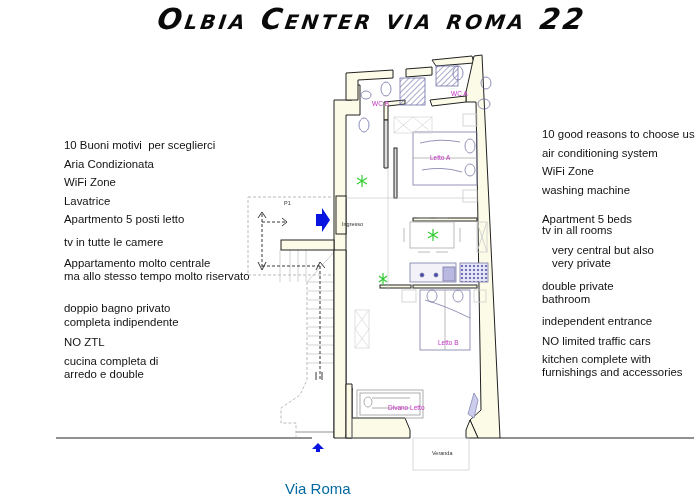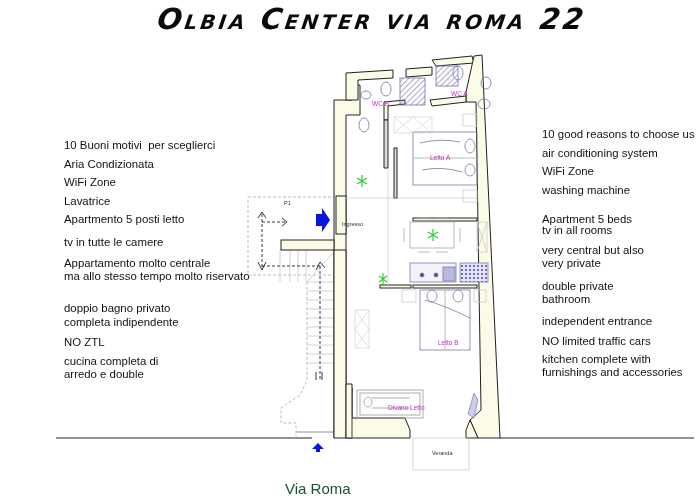--- a/index.html
+++ b/index.html
@@ -7,21 +7,21 @@
            font-family: "Liberation Sans", sans-serif; color: #111; }
     .title { position: absolute; left: 92px; top: 2px; width: 560px; text-align: center;
              font-family: "DejaVu Sans", sans-serif; font-weight: bold; font-style: italic;
              font-size: 29px; letter-spacing: 3px; font-variant: small-caps; color: #0a0a0a;
              transform: skewX(-8deg); white-space: nowrap; }
     .col { position: absolute; font-size: 11.4px; line-height: 13px; color: #111; }
     .col .item { position: absolute; white-space: pre; }
     .col-left { left: 64px; top: 0; }
     .col-right { left: 542px; top: 0; }
     .plan { position: absolute; left: 0; top: 0; }
-    .via-roma { position: absolute; left: 285px; top: 480px; font-size: 15px; color: #14532d; }
+    .via-roma { position: absolute; left: 285px; top: 480px; font-size: 15px; color: #0369a1; }
   </style>
 </head>
 <body>
 
 <div class="title">Olbia Center via roma 22</div>
 
 <div class="col col-left" id="left-col">
     <div class="item" style="top: 139px;">10 Buoni motivi  per sceglierci</div>
     <div class="item" style="top: 158px;">Aria Condizionata</div>
     <div class="item" style="top: 176px;">WiFi Zone</div>
@@ -36,21 +36,21 @@
     <div class="item" style="top: 355px;">cucina completa di
 arredo e double</div>
   </div>
 <div class="col col-right" id="right-col">
     <div class="item" style="top: 128px;">10 good reasons to choose us</div>
     <div class="item" style="top: 147px;">air conditioning system</div>
     <div class="item" style="top: 165px;">WiFi Zone</div>
     <div class="item" style="top: 184px;">washing machine</div>
     <div class="item" style="top: 213px;">Apartment 5 beds</div>
     <div class="item" style="top: 224px;">tv in all rooms</div>
-    <div class="item" style="top: 244px;">very central but also
+    <div class="item" style="top: 244px; margin-left: 10px;">very central but also
 very private</div>
     <div class="item" style="top: 280px;">double private
 bathroom</div>
     <div class="item" style="top: 315px;">independent entrance</div>
     <div class="item" style="top: 335px;">NO limited traffic cars</div>
     <div class="item" style="top: 353px;">kitchen complete with
 furnishings and accessories</div>
   </div>
 
 <svg class="plan" width="700" height="500" viewBox="0 0 700 500" xmlns="http://www.w3.org/2000/svg">

